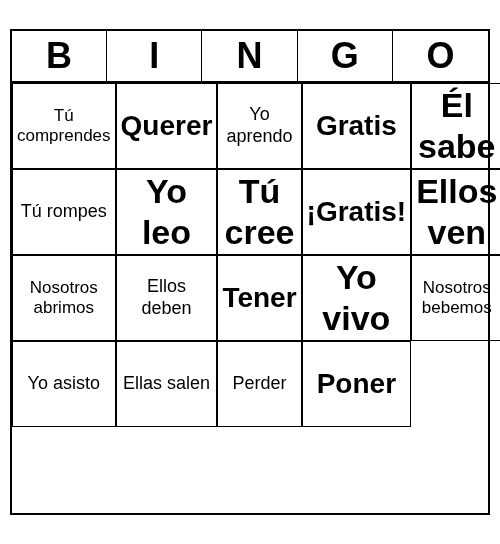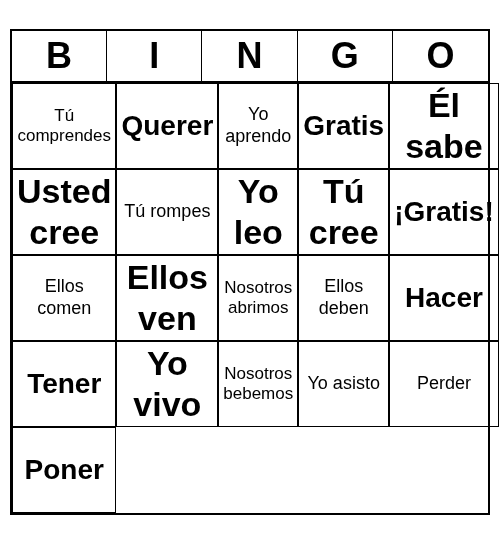--- a/index.html
+++ b/index.html
@@ -86,61 +86,55 @@
       <div class="bingo-cell">
         <span class="text-medium">Yo aprendo</span>
       </div>
       <div class="bingo-cell">
         <span class="text-large">Gratis</span>
       </div>
       <div class="bingo-cell">
         <span class="text-xlarge">Él sabe</span>
       </div>
       <div class="bingo-cell">
-        <span class="text-xlarge">Usted cree</span>
-      </div>
-      <div class="bingo-cell">
         <span class="text-medium">Tú rompes</span>
       </div>
       <div class="bingo-cell">
         <span class="text-xlarge">Yo leo</span>
       </div>
       <div class="bingo-cell">
         <span class="text-xlarge">Tú cree</span>
       </div>
       <div class="bingo-cell">
         <span class="text-large">¡Gratis!</span>
       </div>
       <div class="bingo-cell">
-        <span class="text-medium">Ellos comen</span>
-      </div>
-      <div class="bingo-cell">
         <span class="text-xlarge">Ellos ven</span>
       </div>
       <div class="bingo-cell">
         <span class="text-small">Nosotros abrimos</span>
       </div>
       <div class="bingo-cell">
         <span class="text-medium">Ellos deben</span>
-      </div>
-      <div class="bingo-cell">
-        <span class="text-large">Hacer</span>
       </div>
       <div class="bingo-cell">
         <span class="text-large">Tener</span>
       </div>
       <div class="bingo-cell">
         <span class="text-xlarge">Yo vivo</span>
       </div>
       <div class="bingo-cell">
         <span class="text-small">Nosotros bebemos</span>
       </div>
       <div class="bingo-cell">
         <span class="text-medium">Yo asisto</span>
       </div>
       <div class="bingo-cell">
+        <span class="text-medium">Ellas salen</span>
+      </div>
+      <div class="bingo-cell">
         <span class="text-medium">Perder</span>
       </div>
       <div class="bingo-cell">
         <span class="text-large">Poner</span>
       </div>
     </div>
 </div>
 
 </body></html>

